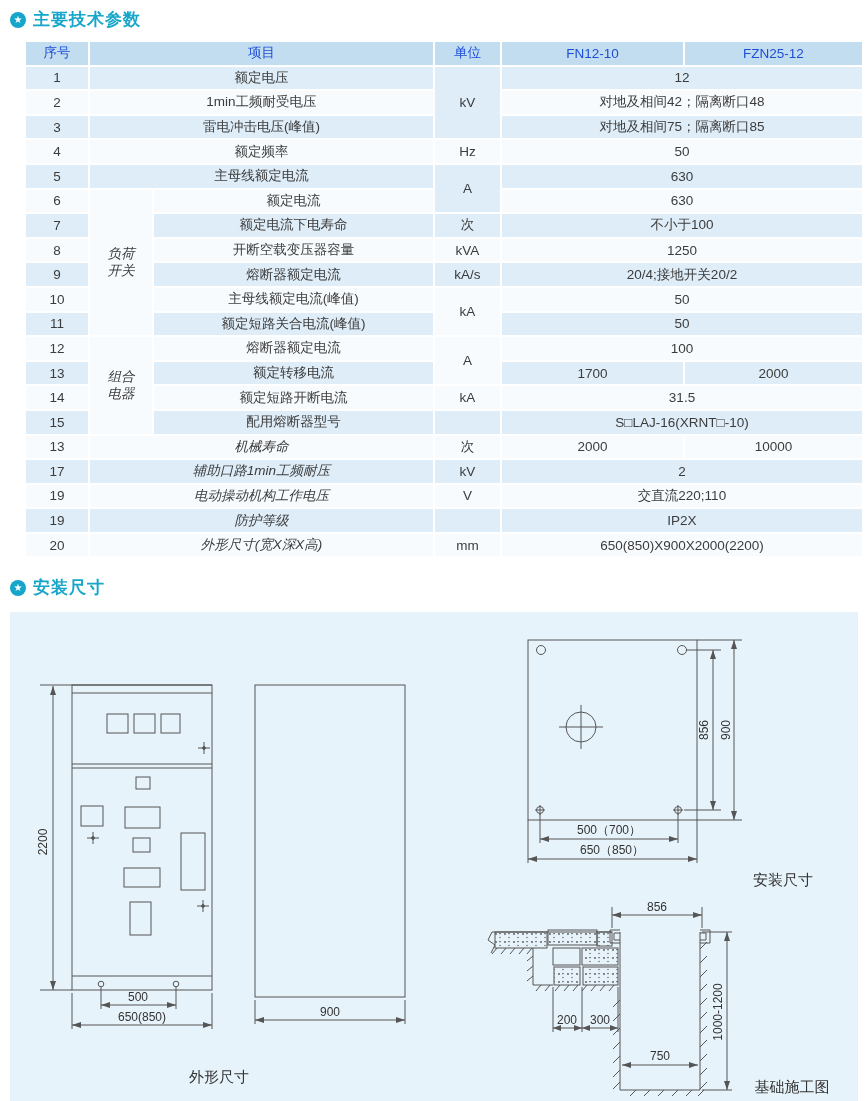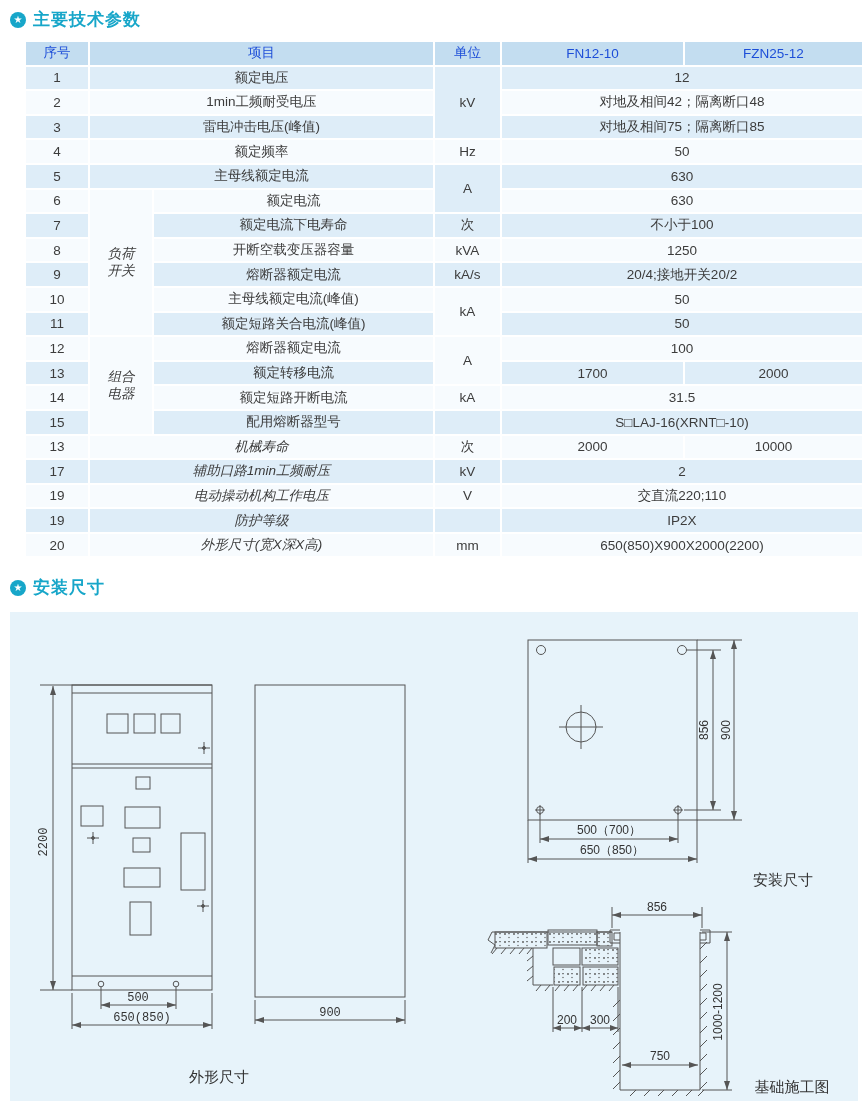--- a/index.html
+++ b/index.html
@@ -18,21 +18,21 @@
     font-weight:normal;overflow:hidden;}
   table.params th{background:#c3ddf0;height:22px;color:#1d4ed8;}
   table.params tr{height:24.6px;}
   tr.o td{background:#deedf8;}
   tr.e td{background:#f7fbfe;}
   td.g{white-space:pre-line;line-height:1.3;font-style:italic;}
   td.il{text-align:left;padding-left:22px;}
   td.il2{text-align:left;padding-left:86px;font-style:italic;}
 
   .panel{position:absolute;top:612px;height:489px;background:#e7f3fa;}
-  #panel-left{left:10px;width:491px;font-family:Liberation Mono, monospace;}
+  #panel-left{left:10px;width:491px;}
   #panel-right{left:440px;width:418px;}
   svg{display:block;}
 </style>
 </head>
 <body>
 
 <div class="sec-head" style="top:8px;">
   <span class="sec-badge">★</span>
   <span class="sec-title">主要技术参数</span>
 </div>

